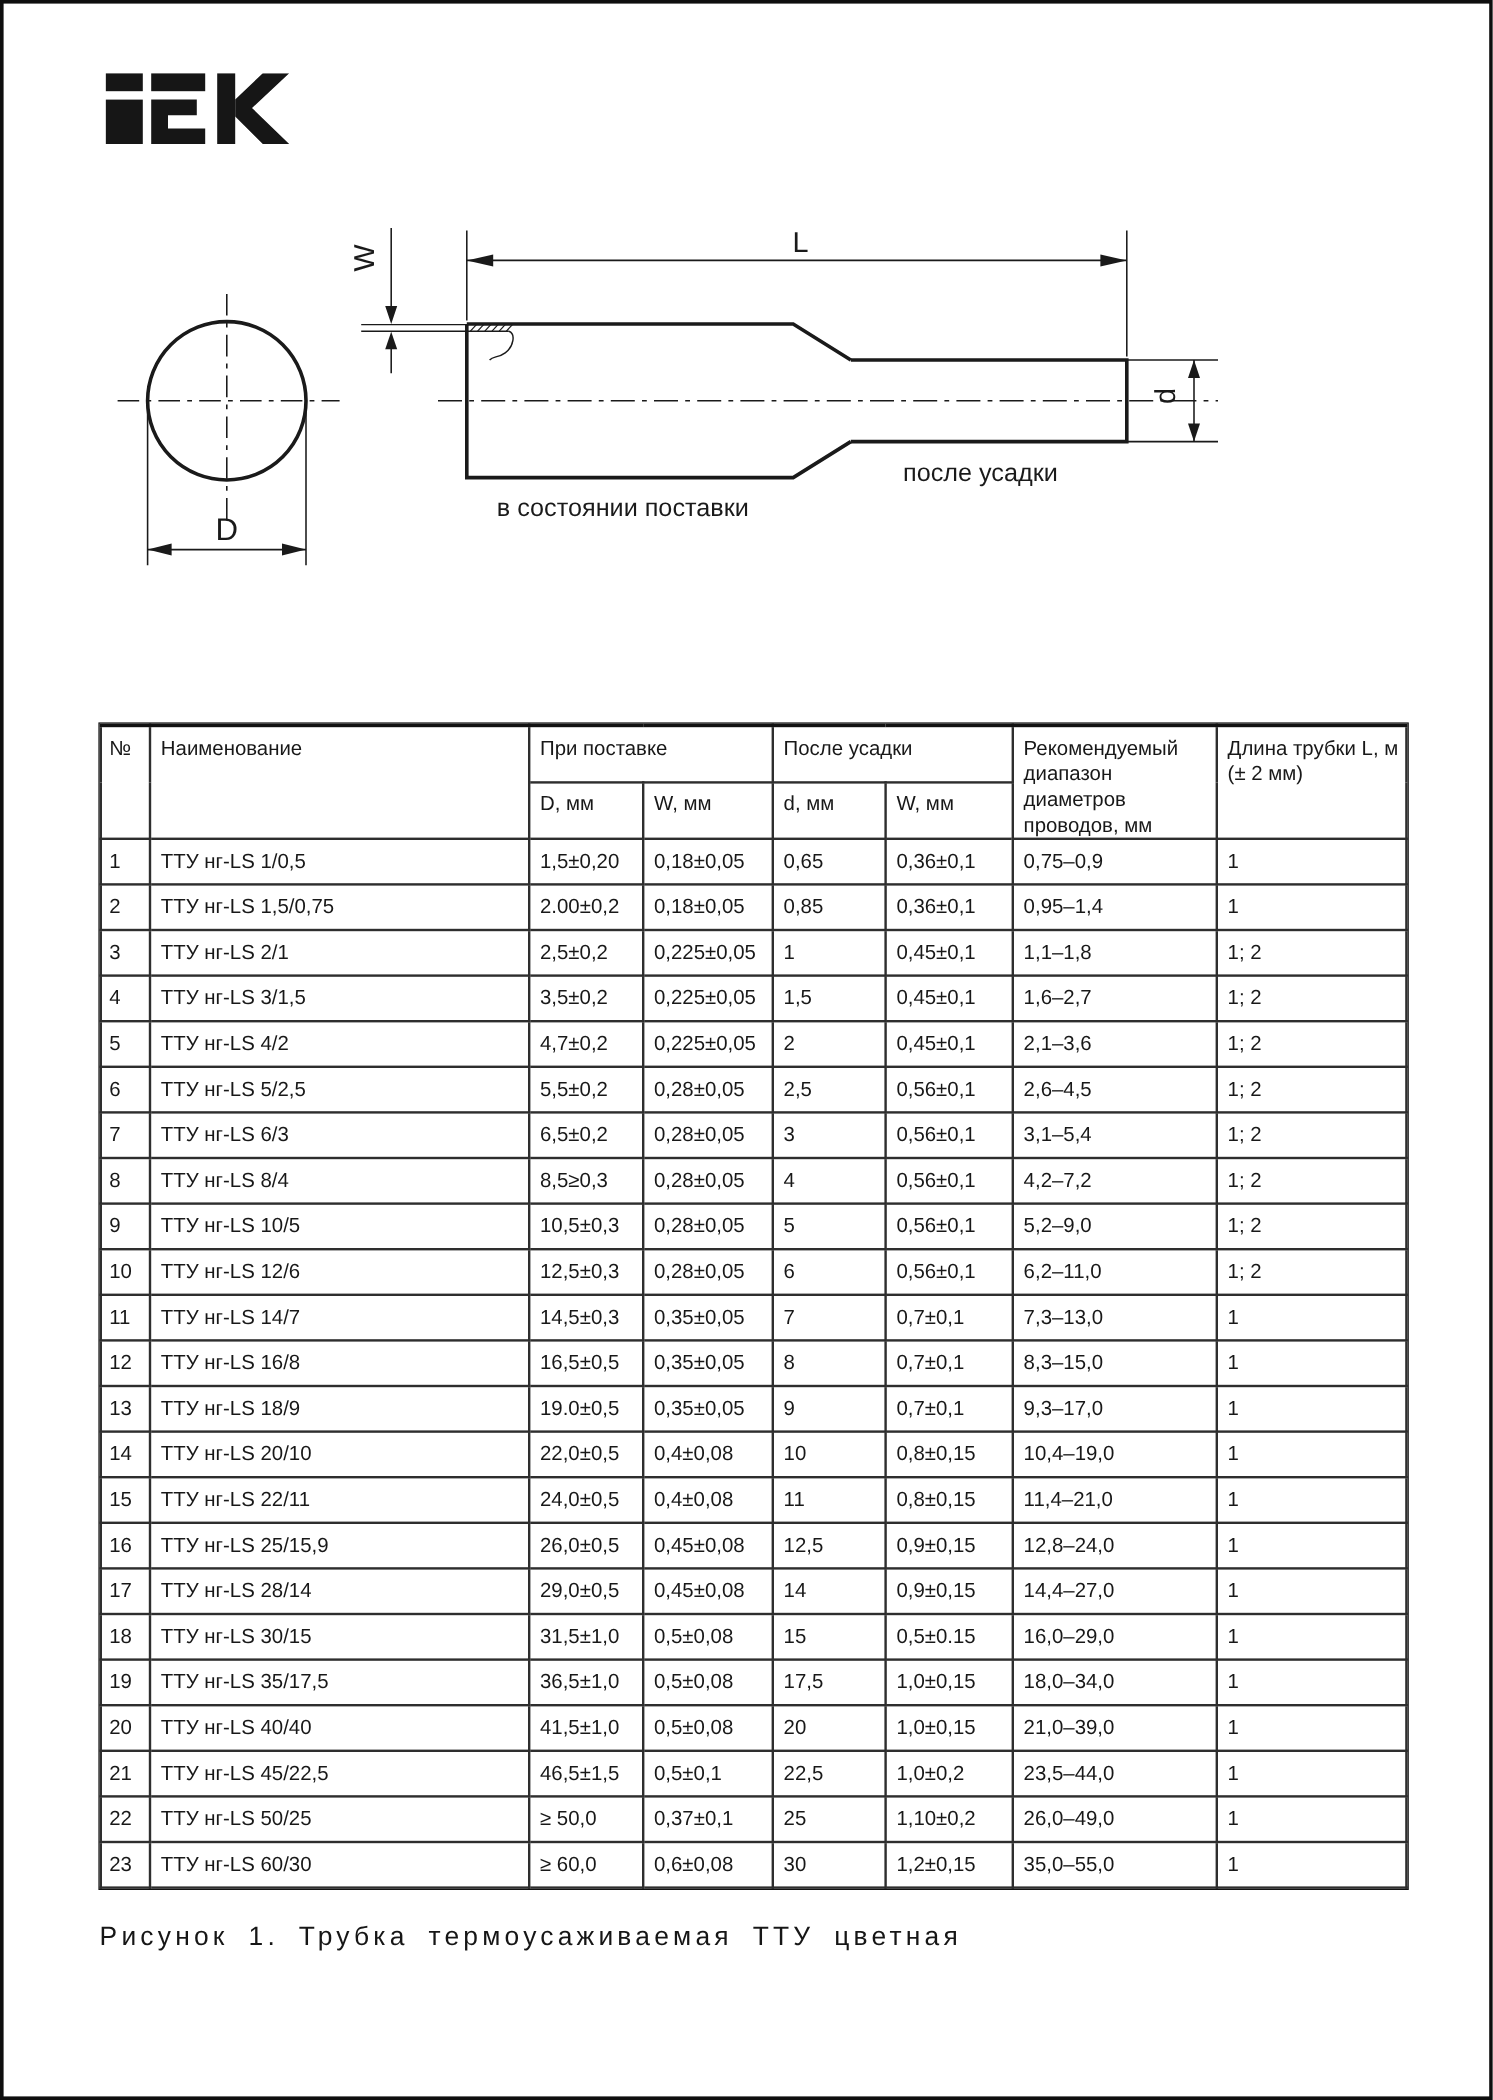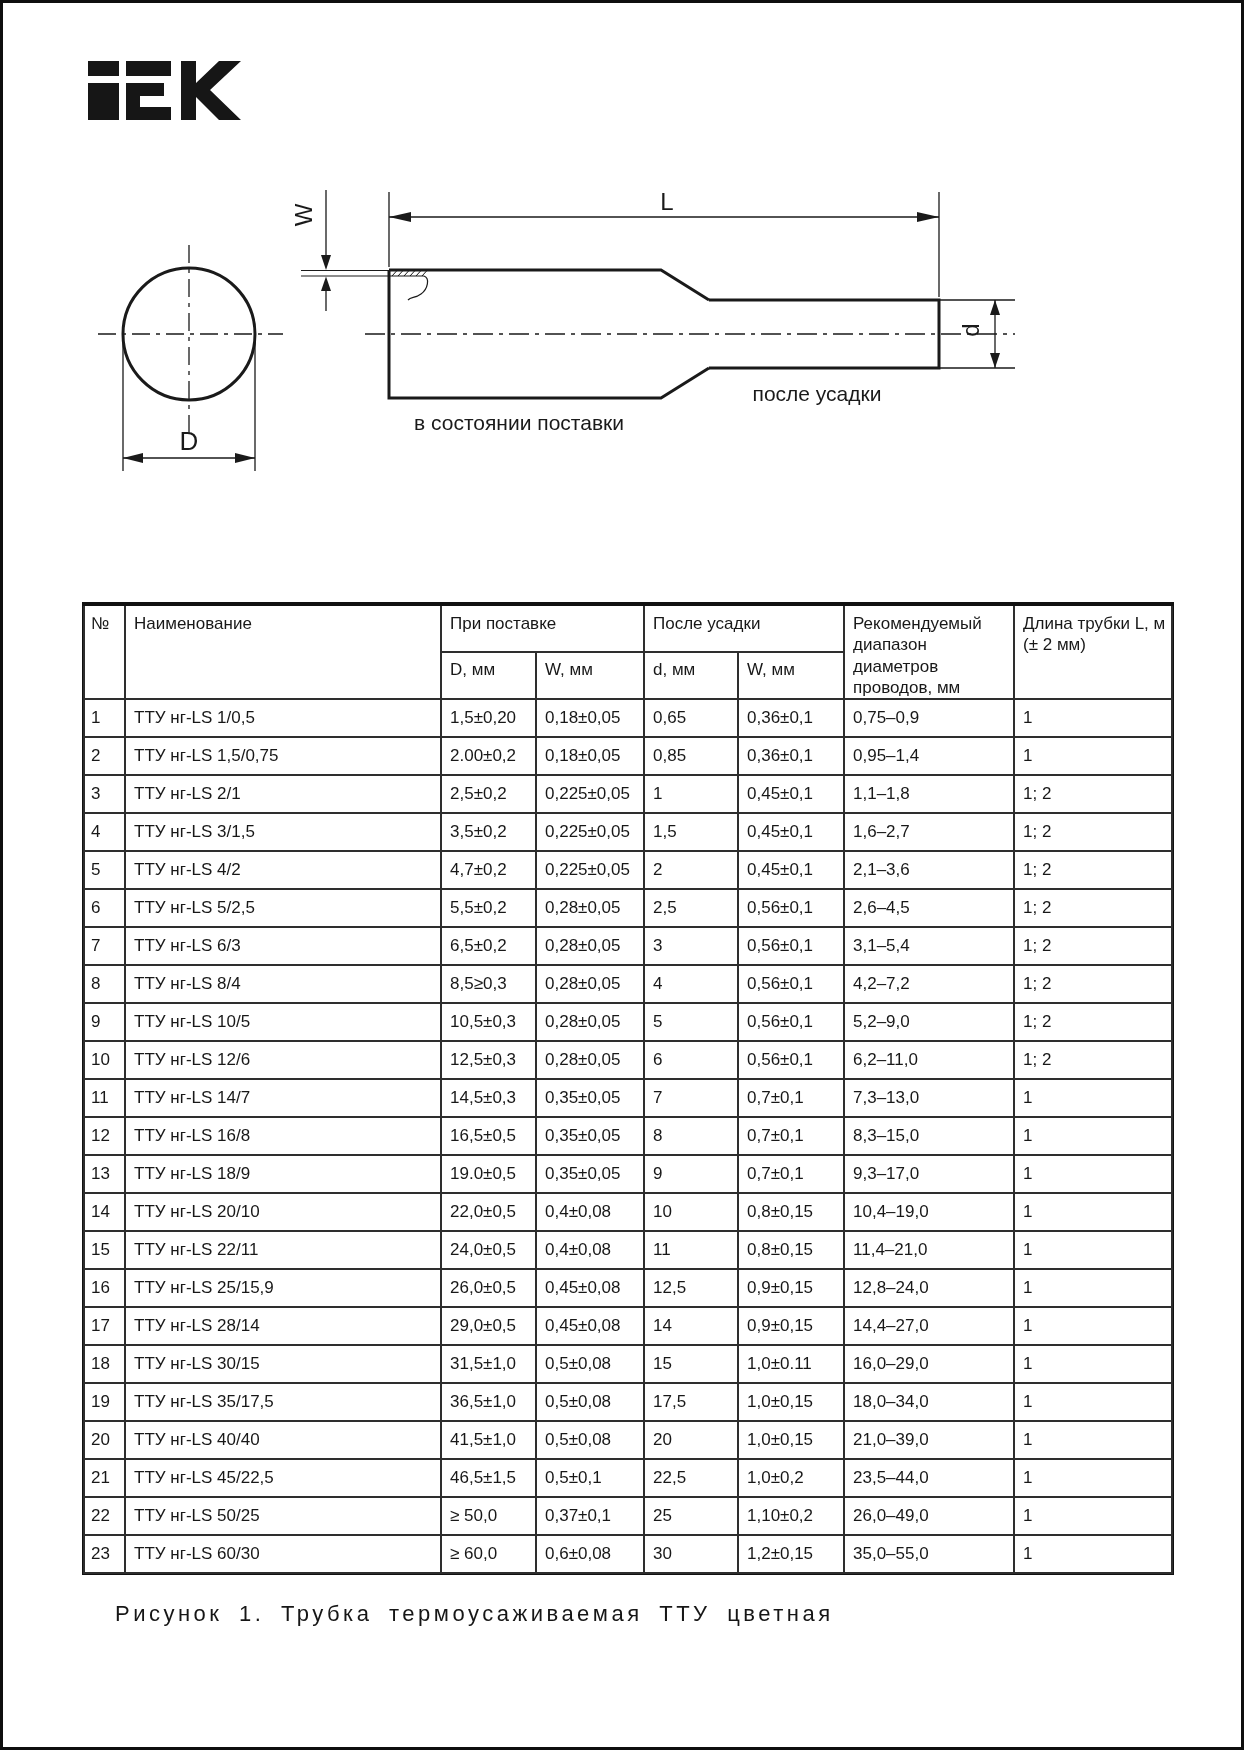--- a/index.html
+++ b/index.html
@@ -40,21 +40,20 @@
   table.spec tbody td{height:36px;vertical-align:middle;}
   table.spec td.col-num, table.spec th.col-num{padding-left:6px;}
   table.spec{outline:1px solid #111;}
   .caption{
     position:absolute;left:80px;top:1598px;
     font-size:22px;
     letter-spacing:3.5px;
     word-spacing:7px;
     color:#161616;
     white-space:nowrap;
-    margin-left:32px;
   }
 </style>
 </head>
 <body>
 
 <div class="page">
 
   <svg class="logo-svg" width="153" height="59" viewBox="0 0 153 59" aria-hidden="true">
     <g fill="#161616">
       <rect x="0" y="0" width="31" height="15"></rect>
@@ -322,21 +321,21 @@
           <td>0,9±0,15</td>
           <td>14,4–27,0</td>
           <td>1</td>
         </tr>
         <tr>
           <td class="col-num">18</td>
           <td>ТТУ нг-LS 30/15</td>
           <td>31,5±1,0</td>
           <td>0,5±0,08</td>
           <td>15</td>
-          <td>1,0±0.11</td>
+          <td>0,5±0.15</td>
           <td>16,0–29,0</td>
           <td>1</td>
         </tr>
         <tr>
           <td class="col-num">19</td>
           <td>ТТУ нг-LS 35/17,5</td>
           <td>36,5±1,0</td>
           <td>0,5±0,08</td>
           <td>17,5</td>
           <td>1,0±0,15</td>

